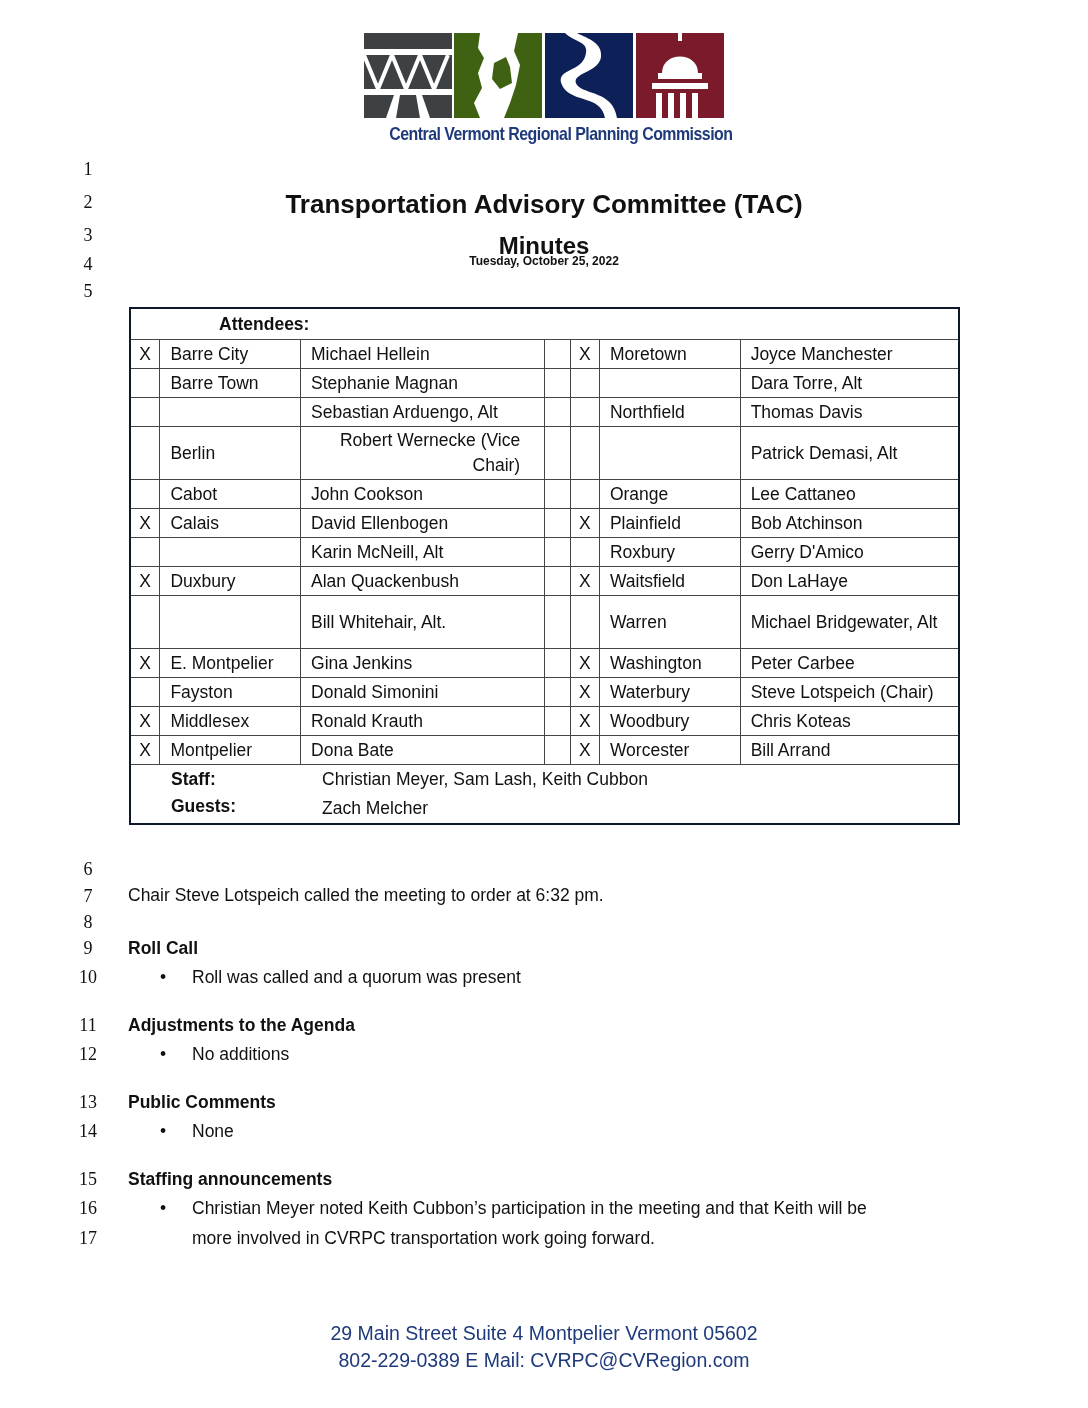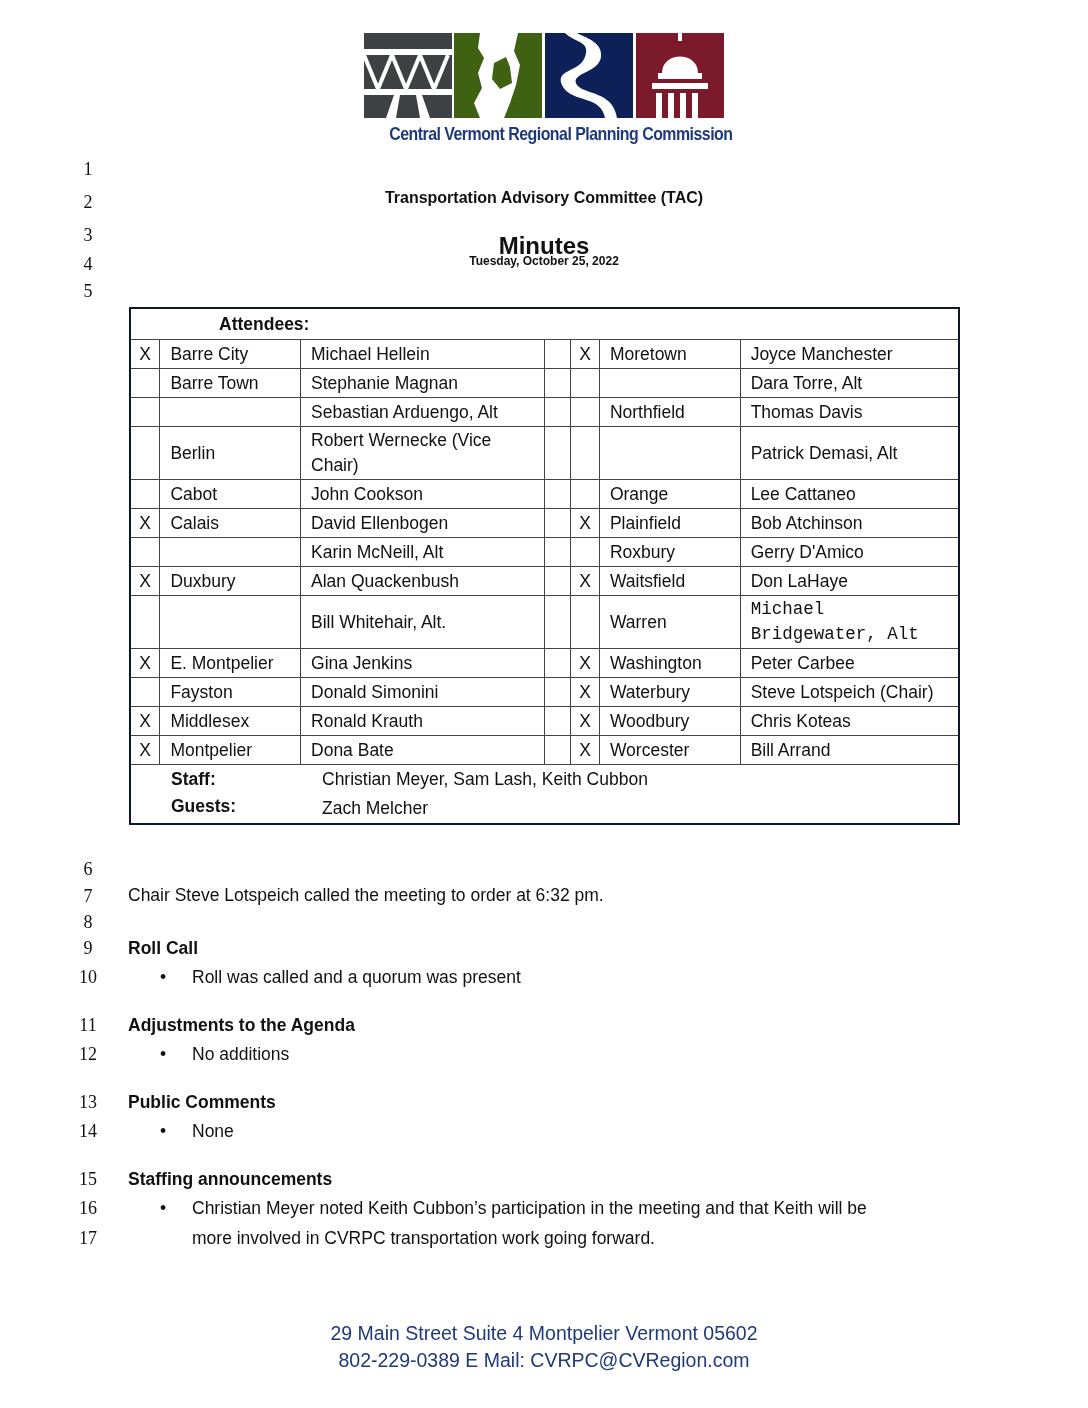--- a/index.html
+++ b/index.html
@@ -84,21 +84,21 @@
 <div class="ln" style="top:938px">9</div>
 <div class="ln" style="top:967px">10</div>
 <div class="ln" style="top:1015px">11</div>
 <div class="ln" style="top:1044px">12</div>
 <div class="ln" style="top:1092px">13</div>
 <div class="ln" style="top:1121px">14</div>
 <div class="ln" style="top:1169px">15</div>
 <div class="ln" style="top:1198px">16</div>
 <div class="ln" style="top:1228px">17</div>
 
-<div class="title" style="top:189px;font-size:16px;">Transportation Advisory Committee (TAC)</div>
+<div class="title" style="top:189px;font-size:26px;">Transportation Advisory Committee (TAC)</div>
 <div class="title" style="top:232px;font-size:24px;">Minutes</div>
 <div class="title" style="top:254px;font-size:12px;">Tuesday, October 25, 2022</div>
 
 <table class="att">
   <colgroup>
     <col style="width:30px">
       <col style="width:141px">
       <col style="width:245px">
       <col style="width:26px">
       <col style="width:29px">
@@ -132,21 +132,21 @@
     <td></td>
     <td>Sebastian Arduengo, Alt</td>
     <td class="gap"></td>
     <td class="x"></td>
     <td>Northfield</td>
     <td>Thomas Davis</td>
   </tr>
   <tr class="r tall">
     <td class="x"></td>
     <td>Berlin</td>
-    <td style="padding-right:46px;">Robert Wernecke (Vice Chair)</td>
+    <td style="padding-right:24px;text-align:right;">Robert Wernecke (Vice Chair)</td>
     <td class="gap"></td>
     <td class="x"></td>
     <td></td>
     <td>Patrick Demasi, Alt</td>
   </tr>
   <tr class="r">
     <td class="x"></td>
     <td>Cabot</td>
     <td>John Cookson</td>
     <td class="gap"></td>
@@ -181,21 +181,21 @@
     <td>Waitsfield</td>
     <td>Don LaHaye</td>
   </tr>
   <tr class="r tall">
     <td class="x"></td>
     <td></td>
     <td>Bill Whitehair, Alt.</td>
     <td class="gap"></td>
     <td class="x"></td>
     <td>Warren</td>
-    <td style="padding-right:32px;font-family:Liberation Mono, monospace;">Michael Bridgewater, Alt</td>
+    <td style="padding-right:20px;">Michael Bridgewater, Alt</td>
   </tr>
   <tr class="r">
     <td class="x">X</td>
     <td>E. Montpelier</td>
     <td>Gina Jenkins</td>
     <td class="gap"></td>
     <td class="x">X</td>
     <td>Washington</td>
     <td>Peter Carbee</td>
   </tr>

